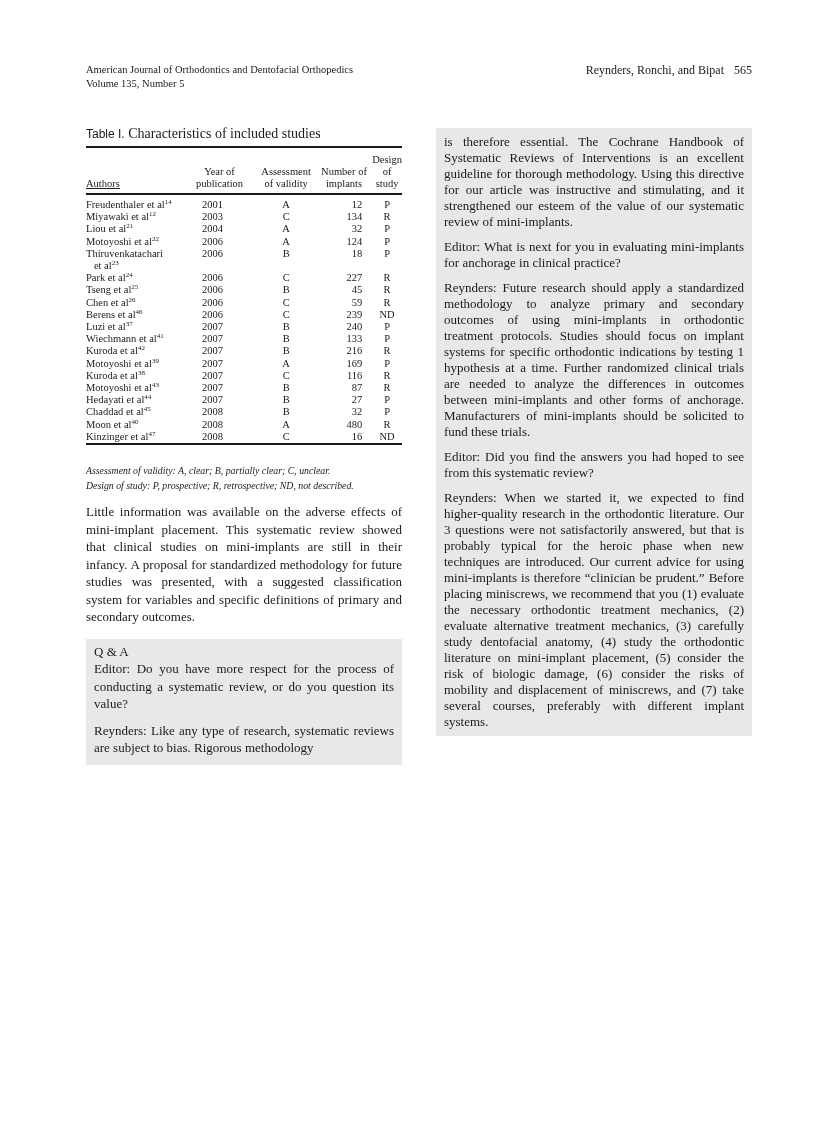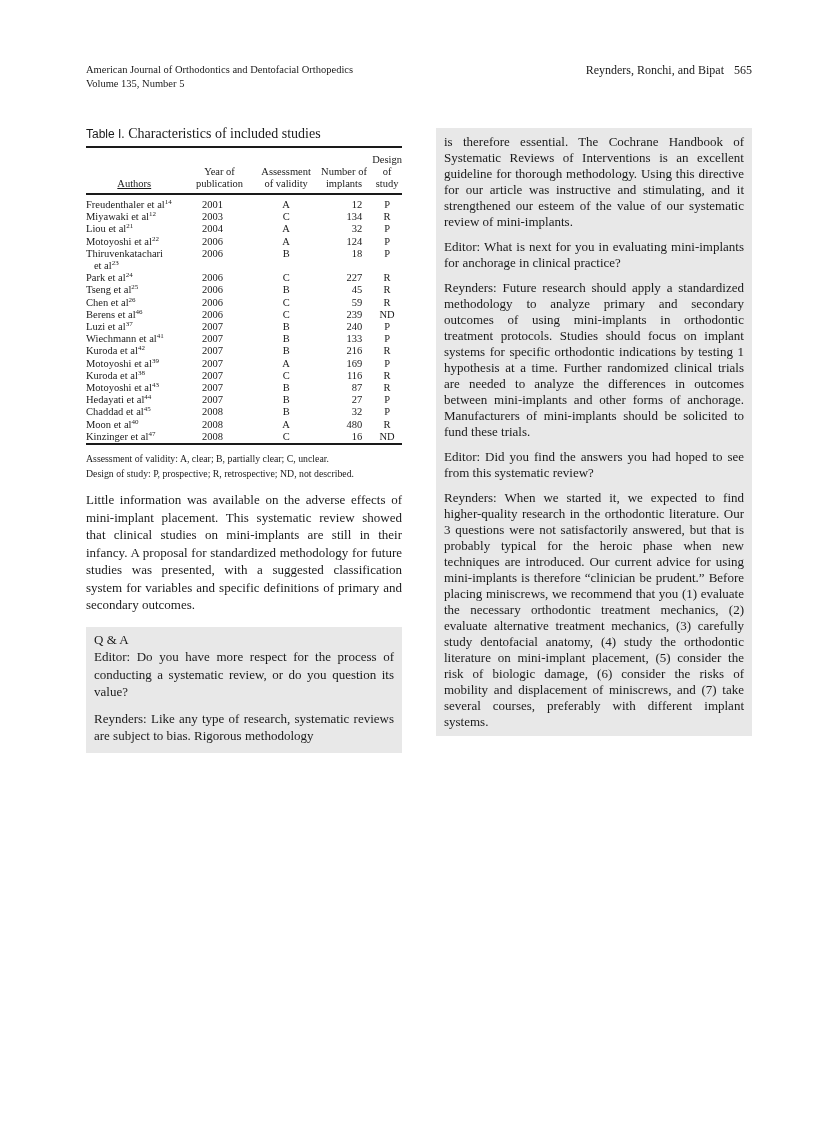--- a/index.html
+++ b/index.html
@@ -12,32 +12,32 @@
 
   .col-left { position: absolute; left: 86px; top: 126px; width: 316px; }
   .col-right { position: absolute; left: 436px; top: 128px; width: 316px; background: #e8e8e8;
                padding: 6px 8px 6px 8px; box-sizing: border-box; }
 
   .table-caption { font-size: 14px; margin-bottom: 4px; }
   .table-caption .label { font-family: "Liberation Sans", "DejaVu Sans", sans-serif; font-size: 12px; }
   table.studies { width: 100%; border-collapse: collapse; font-size: 10.5px; }
   table.studies thead tr.rule-top td { border-top: 2px solid #1a1a1a; padding: 0; height: 4px; }
   table.studies th { font-weight: normal; text-align: center; vertical-align: bottom; line-height: 12px; padding: 2px 0 3px 0; }
-  table.studies th.authors { text-align: center; text-decoration: underline; }
+  table.studies th.authors { text-align: left; text-decoration: underline; }
   table.studies thead tr.head th { border-bottom: 2px solid #1a1a1a; }
   table.studies td { line-height: 12.2px; padding: 0; vertical-align: top; }
   table.studies tbody tr:first-child td { padding-top: 4px; }
   table.studies td.author { text-align: left; width: 98px; }
   table.studies td.year { text-align: center; width: 62px; padding-right: 14px; }
   table.studies td.validity { text-align: center; width: 60px; }
   table.studies td.num { text-align: right; width: 48px; padding-right: 10px; }
   table.studies td.design { text-align: center; }
   table.studies sup { font-size: 7px; line-height: 0; vertical-align: 4px; font-family: Liberation Serif, serif; }
   table.studies tfoot td { border-top: 2px solid #1a1a1a; padding-top: 4px; }
-  .table-notes { font-size: 9.8px; line-height: 15px; margin-top: 2px; }
+  .table-notes { font-size: 9.8px; line-height: 15px; margin-top: 14px; font-style: italic; }
 
   .body-text { font-size: 13px; line-height: 17.5px; text-align: justify; margin-top: 10px; }
   .qa-box { background: #e8e8e8; padding: 4px 8px 8px 8px; font-size: 13px; line-height: 17.5px; text-align: justify; }
   .qa-box p, .col-right p { margin: 0; }
   .qa-box p + p, .col-right p + p { margin-top: 9px; }
   .col-right { font-size: 13px; line-height: 16px; text-align: justify; }
 </style>
 </head>
 <body>
 

